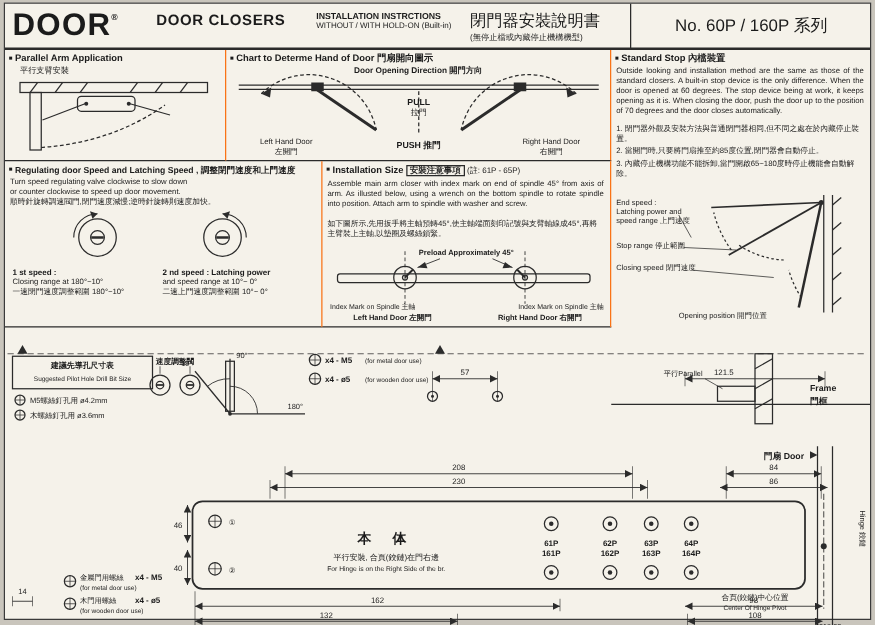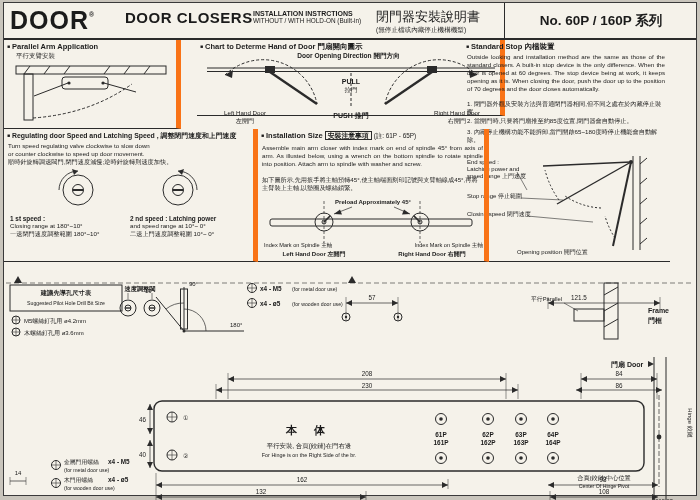--- a/index.html
+++ b/index.html
@@ -1,49 +1,49 @@
 <!DOCTYPE html>
 <html><head>
 <meta charset="utf-8">
 <style>
   html,body{margin:0;padding:0}
   body{width:700px;height:500px;background:#c9c5bc;position:relative;overflow:hidden;
        font-family:"Liberation Sans",sans-serif;color:#1b1b1b}
   .sheet{position:absolute;left:3px;top:2px;width:692px;height:492px;border:1px solid #3a3a3a;background:#f5f2ea}
   .abs{position:absolute}
   .panel{position:absolute;box-sizing:border-box}
-  .br{border-right:5px solid #f97316}
+  .br{border-right:1px solid #f97316}
   .bb{border-bottom:1px solid #2b2b2b}
   .pt{font-size:7.5px;font-weight:700;white-space:nowrap}
   .pt::before{content:"■";font-size:5px;margin-right:2px;vertical-align:1px}
   .zh{font-size:6.5px}
   .small{font-size:6.2px;line-height:1.28}
   .j{text-align:justify}
   .nw{white-space:nowrap}
   svg{overflow:visible;display:block}
   svg text{font-family:"Liberation Sans",sans-serif;fill:#1b1b1b}
   .boxed{border:1px solid #2b2b2b;padding:0 2px;font-weight:700;font-size:6.8px}
 </style>
 </head>
 <body>
 
 <div class="sheet">
 
   <div class="panel bb" style="left:0;top:0;width:692px;height:37px;border-bottom-width:2px">
     <div class="abs nw" style="left:6px;top:3px;font-size:25px;font-weight:900;letter-spacing:1px"><span>DOOR</span><span style="font-size:7px;vertical-align:12px">®</span></div>
-    <div class="abs nw" style="left:121px;top:6px;font-size:15px;font-weight:800;letter-spacing:.5px">DOOR CLOSERS</div>
+    <div class="abs nw" style="left:121px;top:6px;font-size:12px;font-weight:800;letter-spacing:.5px">DOOR CLOSERS</div>
     <div class="abs" style="left:249px;top:7px">
       <div class="nw" style="font-size:7px;font-weight:700">INSTALLATION INSTRCTIONS</div>
       <div class="nw" style="font-size:6.4px">WITHOUT / WITH HOLD-ON (Built-in)</div>
     </div>
     <div class="abs" style="left:372px;top:5px">
       <div class="nw" style="font-size:13px;font-weight:400">閉門器安裝說明書</div>
       <div class="nw" style="font-size:6.6px">(無停止檔或內藏停止機構機型)</div>
     </div>
-    <div class="abs nw" style="left:500px;top:0;width:192px;height:36px;border-left:1.5px solid #2b2b2b;display:flex;align-items:center;justify-content:center;font-size:13.5px;font-weight:700">No. 60P / 160P 系列</div>
+    <div class="abs nw" style="left:500px;top:0;width:192px;height:36px;border-left:1.5px solid #2b2b2b;display:flex;align-items:center;justify-content:center;font-size:13.5px;font-weight:400">No. 60P / 160P 系列</div>
   </div>
 
   <div class="panel br bb" style="left:0;top:37px;width:177px;height:89px">
     <div class="pt abs" style="left:3px;top:2px"><span>Parallel Arm Application</span></div>
     <div class="zh abs" style="left:12px;top:12px">平行支臂安裝</div>
     <svg class="abs" style="left:4px;top:24px" width="168" height="62" viewBox="0 0 168 62">
       <g stroke="#2b2b2b" fill="none" stroke-width="1">
         <rect x="8" y="2" width="150" height="8"></rect>
         <line x1="16" y1="10" x2="22" y2="2"></line>
           <line x1="36" y1="10" x2="42" y2="2"></line>
@@ -55,21 +55,21 @@
         <line x1="60" y1="19" x2="26" y2="32"></line>
         <line x1="96" y1="19" x2="128" y2="28"></line>
         <rect x="16" y="10" width="9" height="46"></rect>
         <path d="M 25 54 Q 82 50 124 20" stroke-dasharray="3 2"></path>
       </g>
       <circle cx="61" cy="19" r="1.6" fill="#2b2b2b"></circle>
         <circle cx="95" cy="19" r="1.6" fill="#2b2b2b"></circle>
     </svg>
   </div>
 
-  <div class="panel br bb" style="left:193px;top:37px;width:308px;height:76px">
+  <div class="panel br bb" style="left:177px;top:37px;width:308px;height:89px">
     <div class="pt abs nw" style="left:3px;top:2px"><span>Chart to Determe Hand of Door</span> <span style="font-weight:700">門扇開向圖示</span></div>
     <div class="abs nw" style="left:0;top:12px;width:100%;text-align:center;font-size:6.6px;font-weight:700">Door Opening Direction 開門方向</div>
     <svg class="abs" style="left:4px;top:24px" width="300" height="62" viewBox="0 0 300 62">
       <g stroke="#2b2b2b" fill="none" stroke-width="1">
         <line x1="6" y1="4" x2="294" y2="4"></line>
         <line x1="6" y1="7.5" x2="294" y2="7.5"></line>
         <line x1="150" y1="9" x2="150" y2="42" stroke-dasharray="3 2"></line>
         <line x1="69" y1="8" x2="116" y2="40" stroke-width="2.4"></line>
         <line x1="231" y1="8" x2="184" y2="40" stroke-width="2.4"></line>
         <path d="M 24 11 A 55 55 0 0 1 116 40" stroke-dasharray="3 2"></path>
@@ -82,21 +82,21 @@
       <text x="150" y="20" text-anchor="middle" font-size="7" font-weight="bold">PULL</text>
       <text x="150" y="28" text-anchor="middle" font-size="6.4">拉門</text>
       <text x="150" y="54" text-anchor="middle" font-size="7" font-weight="bold">PUSH  推門</text>
       <text x="44" y="51" text-anchor="middle" font-size="6.2">Left Hand  Door</text>
       <text x="44" y="59" text-anchor="middle" font-size="6.2">左開門</text>
       <text x="256" y="51" text-anchor="middle" font-size="6.2">Right Hand  Door</text>
       <text x="256" y="59" text-anchor="middle" font-size="6.2">右開門</text>
     </svg>
   </div>
 
-  <div class="panel bb" style="left:459px;top:37px;width:207px;height:222px">
+  <div class="panel bb" style="left:485px;top:37px;width:207px;height:284px">
     <div class="pt abs nw" style="left:3px;top:2px"><span>Standard Stop</span> <span>內檔裝置</span></div>
     <div class="small j abs" style="left:4px;top:13px;width:198px">Outside looking and installation method are the same as those of the standard closers. A built-in stop device is the only difference. When the door is opened at 60 degrees. The stop device being at work, it keeps opening as it is. When closing the door, push the door up to the position of 70 degrees and the door closes automatically.</div>
     <div class="small abs" style="left:4px;top:60px;width:198px">1. 閉門器外觀及安裝方法與普通閉門器相同,但不同之處在於內藏停止裝置。</div>
     <div class="small abs" style="left:4px;top:77px;width:198px">2. 當開門時,只要將門扇推至約85度位置,閉門器會自動停止。</div>
     <div class="small abs" style="left:4px;top:88px;width:198px">3. 內藏停止機構功能不能拆卸,當門開啟65~180度時停止機能會自動解除。</div>
     <svg class="abs" style="left:2px;top:110px" width="204" height="108" viewBox="0 0 204 108">
       <g stroke="#2b2b2b" fill="none" stroke-width="1">
         <line x1="168" y1="6" x2="168" y2="100"></line>
         <line x1="175" y1="6" x2="175" y2="100"></line>
         <line x1="175" y1="14" x2="182" y2="8"></line>

